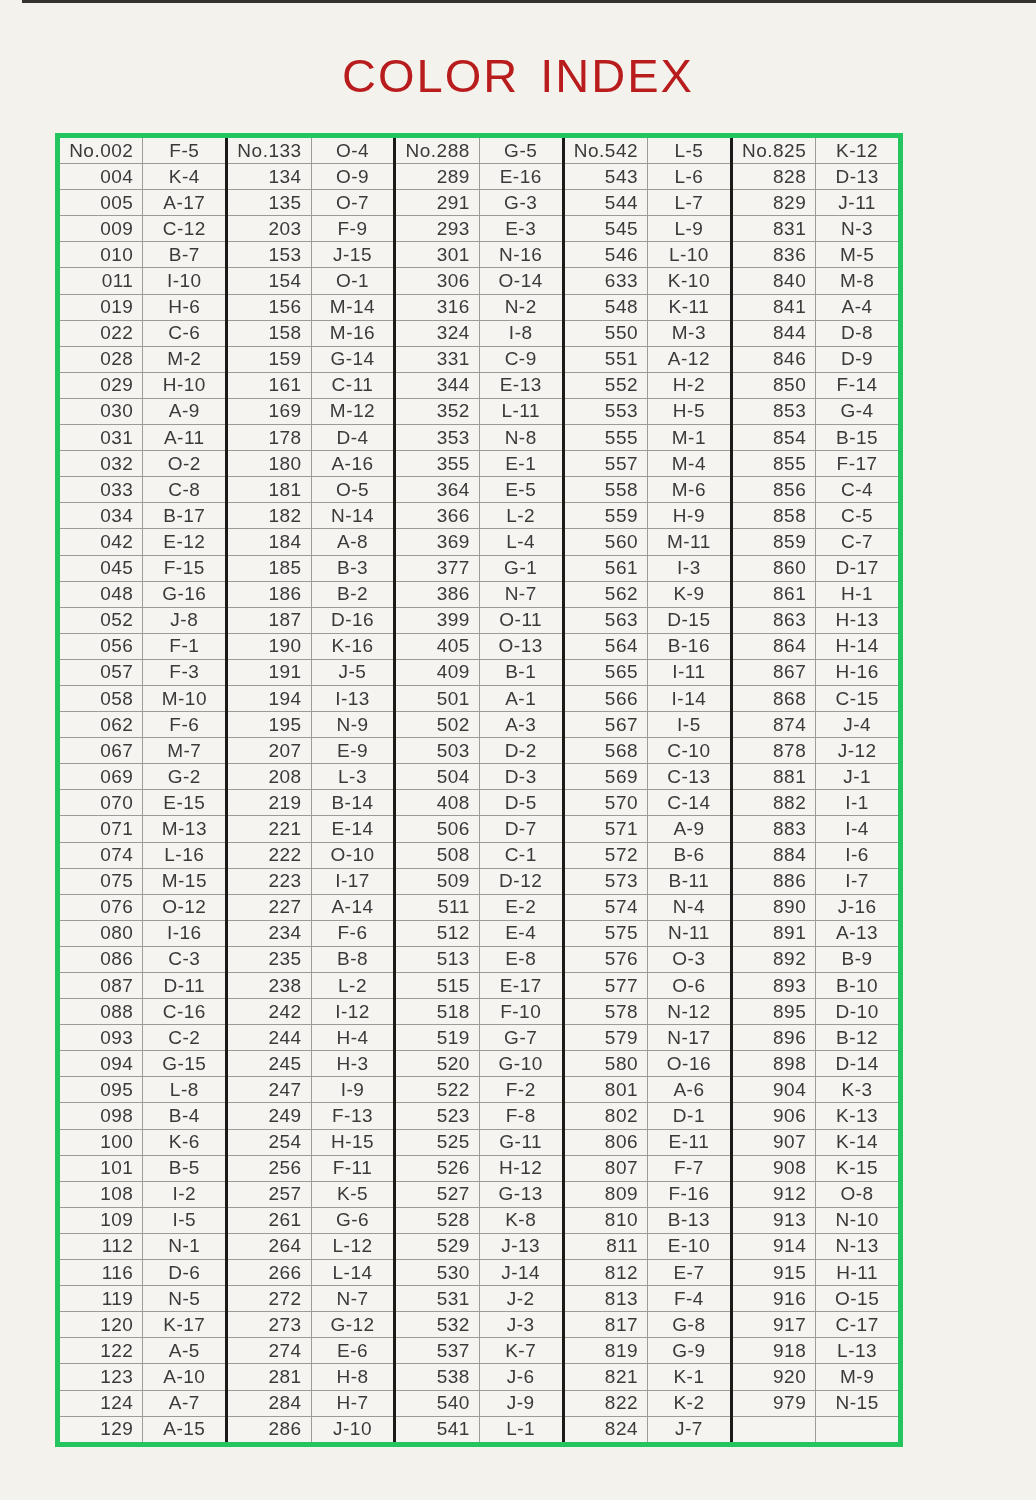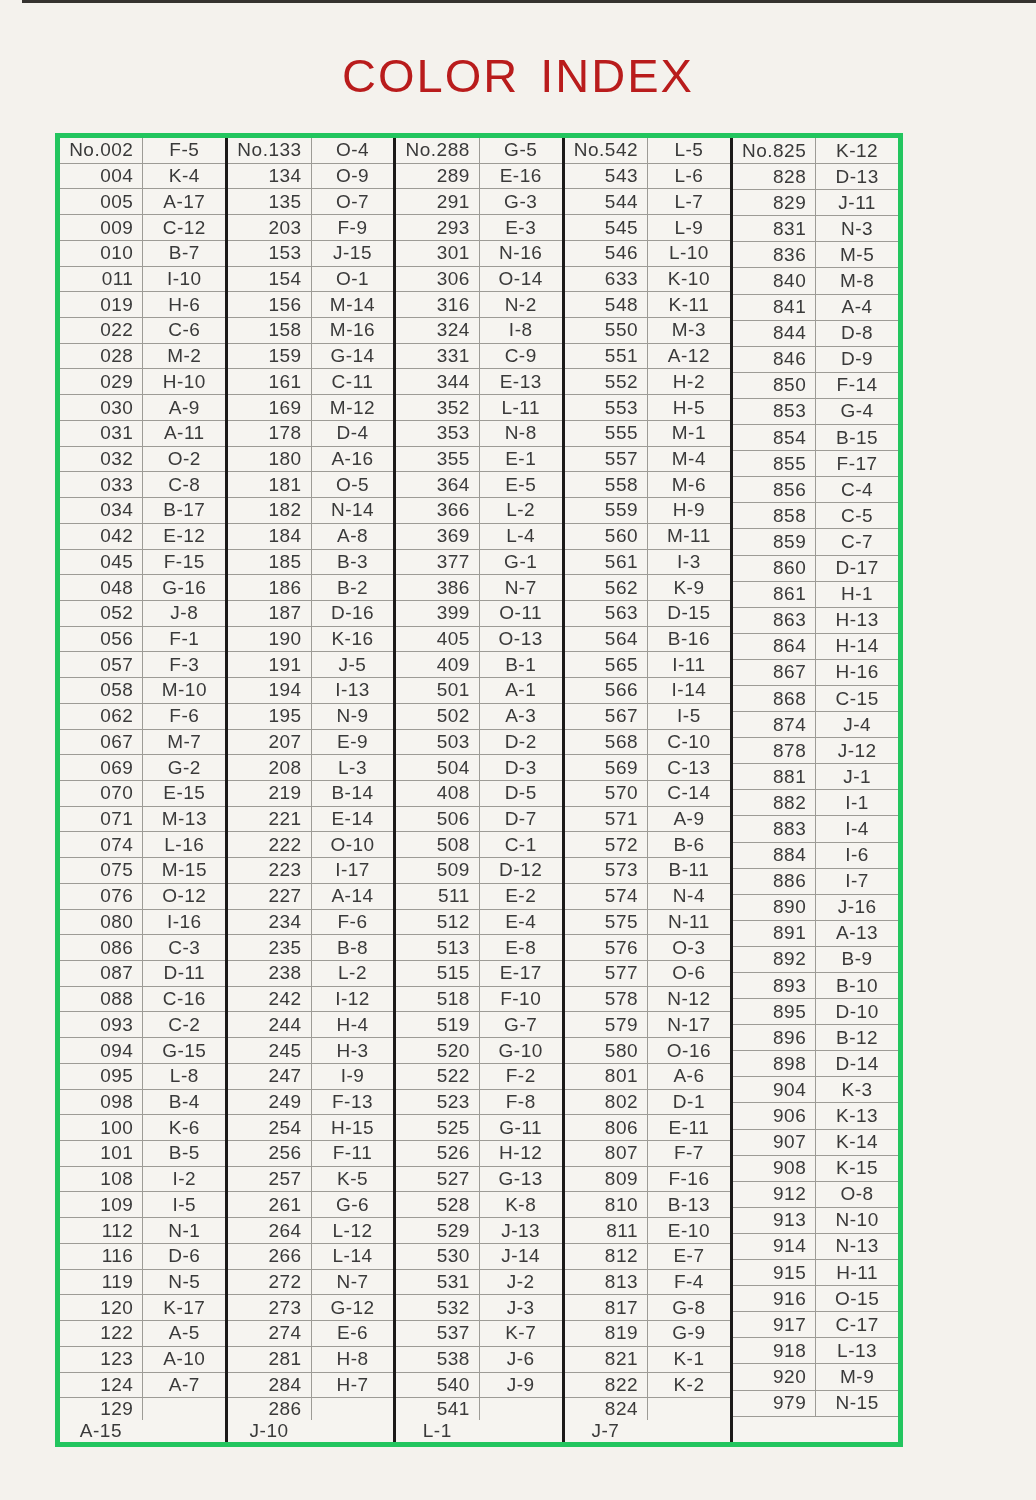--- a/index.html
+++ b/index.html
@@ -34,21 +34,21 @@
     display:flex; flex-direction:column;
     border-right:3px solid #1b1a18;
     min-width:0;
   }
   .index-column:last-child { border-right:none; }
   .table-row {
     flex:1 1 0;
     display:flex; align-items:stretch;
     border-bottom:1px solid #9d9b96;
   }
-  .table-row:last-child { border-bottom:none;flex-direction:column; }
+  .table-row:last-child { border-bottom:none; }
   .cell-num {
     width:50.5%; box-sizing:border-box;
     display:flex; align-items:center; justify-content:flex-end;
     padding-right:9px;
     border-right:1px solid #9d9b96;
     font-size:19px; letter-spacing:0.5px; color:#3a3a3a;
     white-space:nowrap; overflow:hidden;
   }
   .cell-code {
     width:49.5%; box-sizing:border-box;

